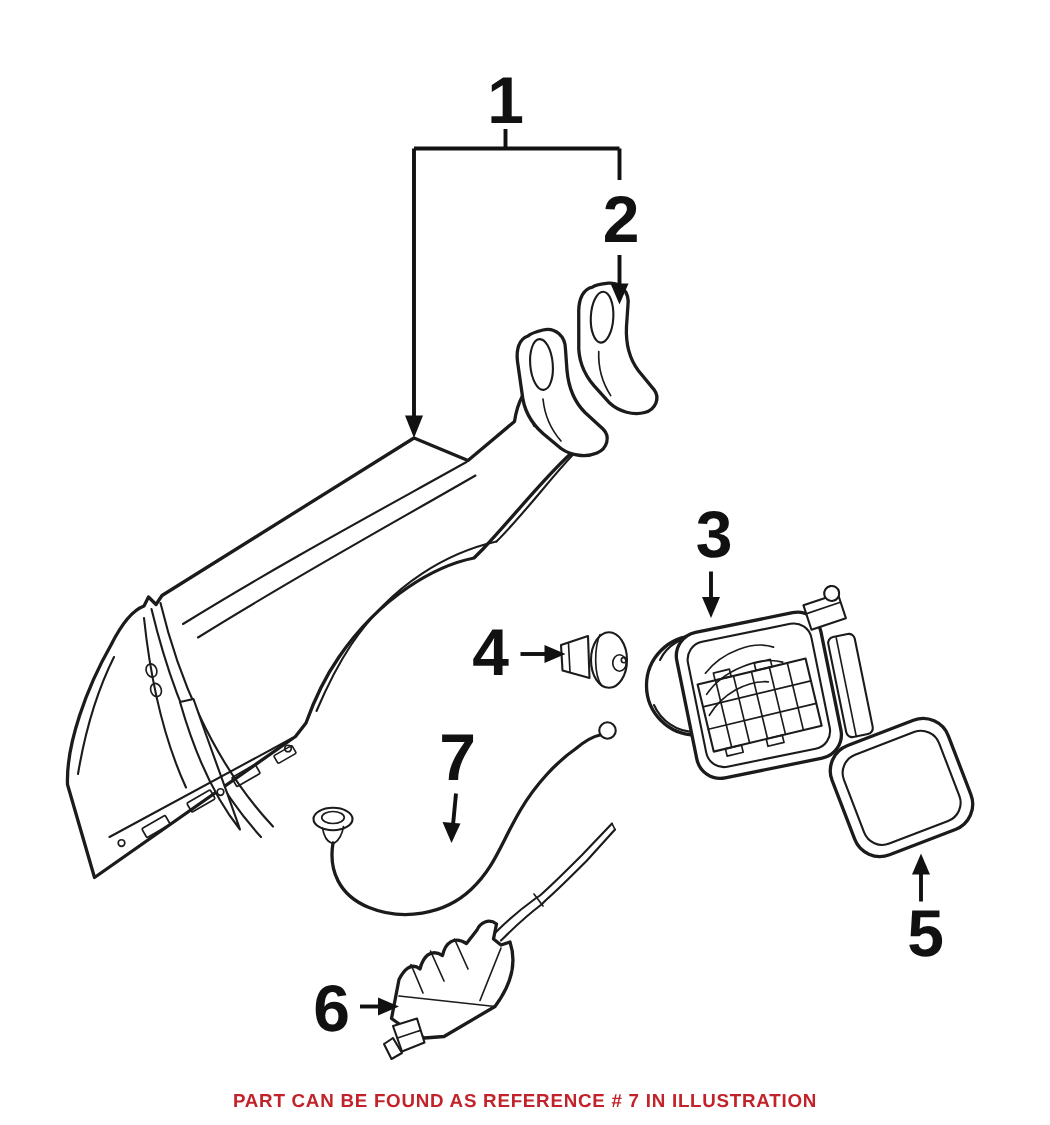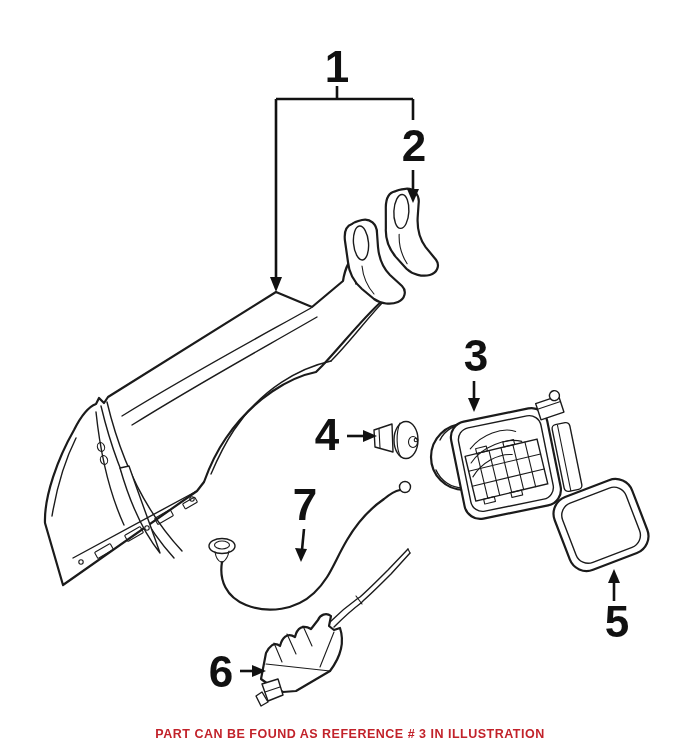--- a/index.html
+++ b/index.html
@@ -252,15 +252,15 @@
   </g>
 
   <g>
     <path class="callout-line" d="M 304,529 L 302,550"></path>
     <polygon class="callout-head" points="301,562 295,548 307,549"></polygon>
     <text class="callout-num" x="305" y="520">7</text>
   </g>
 
 </svg>
 
-<div class="footer-note">PART CAN BE FOUND AS REFERENCE # 3 IN ILLUSTRATION</div>
+<div class="footer-note">PART CAN BE FOUND AS REFERENCE # 7 IN ILLUSTRATION</div>
 
 </div>
 
 </body></html>

